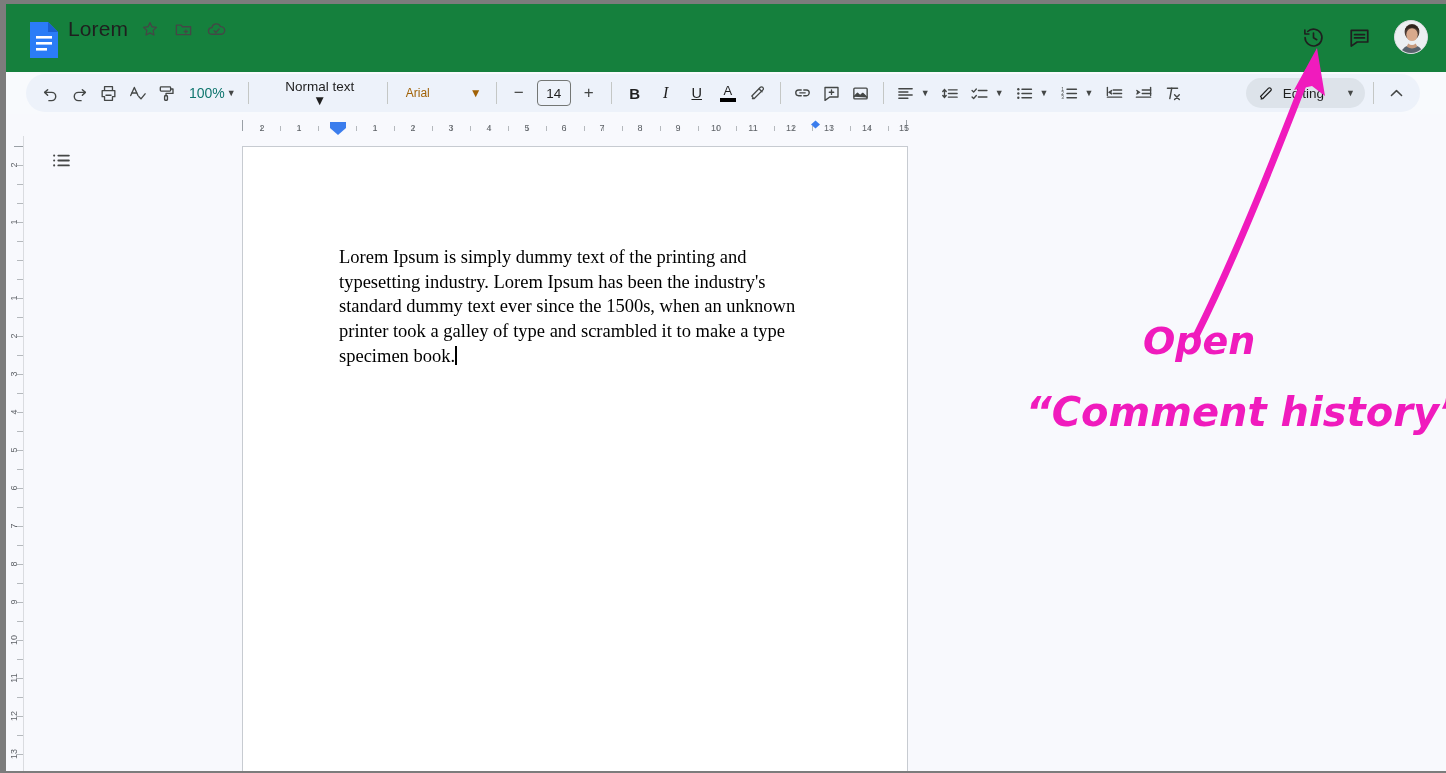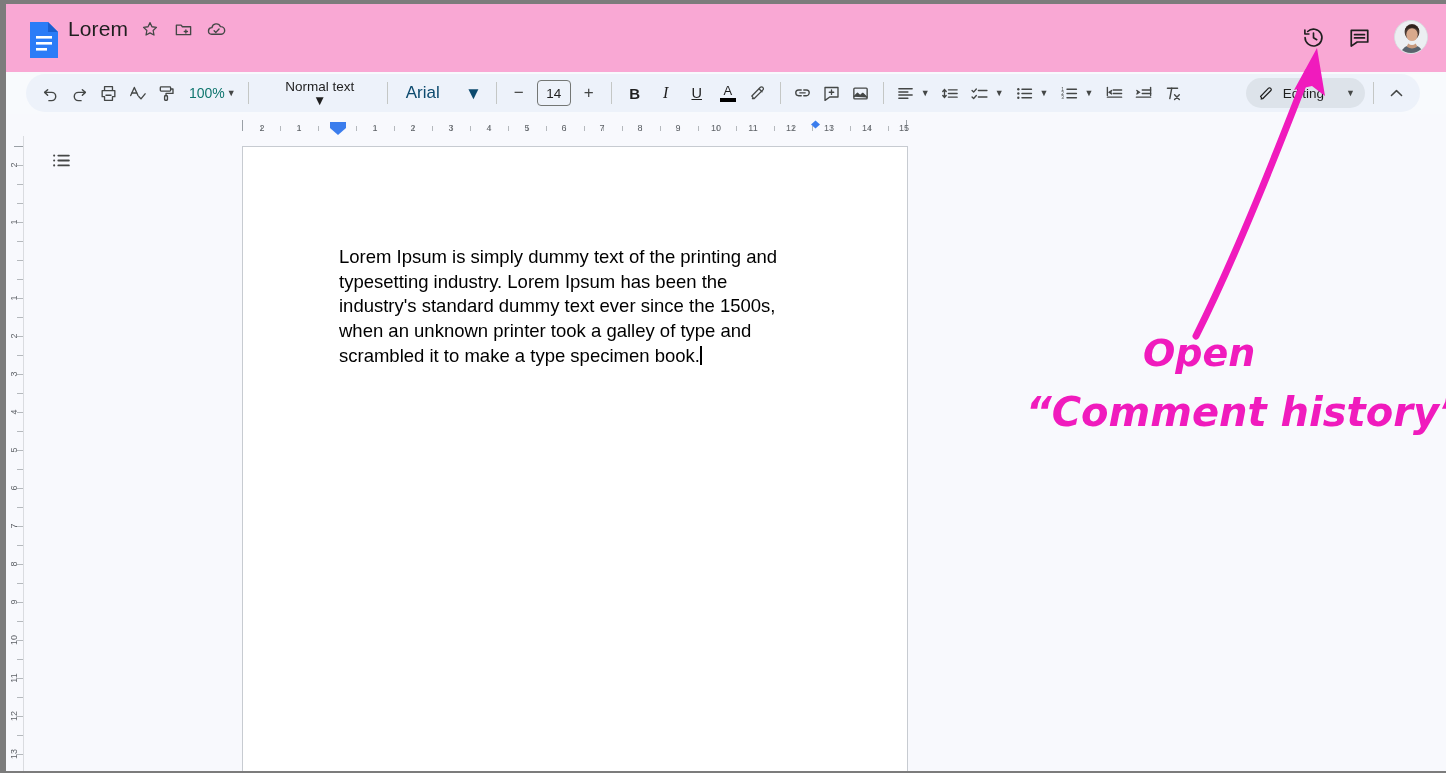--- a/index.html
+++ b/index.html
@@ -17,21 +17,21 @@
     border-left: 6px solid #7c7c7c;
     border-top: 4px solid #7c7c7c;
     border-bottom: 2px solid #7c7c7c;
     overflow: hidden;
   }
 
   
   .header {
     position: absolute; left: 0; top: 0;
     width: 100%; height: 68px;
-    background: #f9a8d4;
+    background: #15803d;
     display: flex; align-items: flex-start;
   }
   .doc-logo {
     position: absolute; left: 20px; top: 16px;
     width: 34px; height: 40px;
   }
   .title-block { position: absolute; left: 62px; top: 10px; }
   .title-row { display: flex; align-items: center; gap: 11px; height: 30px; }
   .doc-title {
     font-size: 21px; color: #1f1f1f; letter-spacing: .1px;
@@ -108,21 +108,21 @@
     display: flex; align-items: center; justify-content: space-between;
     width: 122px; height: 28px; padding: 0 6px 0 10px;
     border-radius: 4px; cursor: pointer; flex-direction: column;
   }
   .tb-style span { font-size: 13.5px; color: #1f1f1f; }
   .tb-font {
     display: flex; align-items: center; justify-content: space-between;
     width: 92px; height: 28px; padding: 0 6px 0 10px;
     border-radius: 4px; cursor: pointer;
   }
-  .tb-font span { font-size: 17px; color: #0c4a6e; }
+  .tb-font span { font-size: 12px; color: #a16207; }
   .fontsize-box {
     width: 34px; height: 26px;
     border: 1px solid #747775; border-radius: 4px;
     background: transparent; text-align: center;
     font-size: 13.5px; color: #1f1f1f; margin: 0 3px;
     font-family: "Liberation Sans", sans-serif;
   }
   .caret { font-size: 9px; color: #444746; line-height: 1; }
 
   .mode-chip {
@@ -164,41 +164,41 @@
     border: 1px solid #c7cbd1;
     border-bottom: none;
   }
   .page-body {
     position: absolute; left: 96px; top: 98px;
     width: 470px;
   }
   .doc-para {
     font-size: 18.5px; line-height: 24.7px;
     color: #000000; margin: 0;
-    font-family: Liberation Sans, sans-serif;
+    font-family: Liberation Serif, serif;
     white-space: pre-wrap;
   }
   .caret-bar {
     display: inline-block; width: 1.6px; height: 19px;
     background: #000; vertical-align: -3px; margin-left: 0px;
   }
 
   
   .annot-layer {
     position: absolute; left: 0; top: 0;
     width: 1446px; height: 773px;
     pointer-events: none; z-index: 60;
   }
   .annot-text {
     position: absolute; color: #f01bbd;
     font-family: "DejaVu Sans", sans-serif;
     font-weight: bold; font-style: italic;
     white-space: nowrap; line-height: 1;
   }
-  .annot-open { left: 1137px; top: 330px; font-size: 38px; }
+  .annot-open { left: 1137px; top: 318px; font-size: 38px; }
   .annot-comment { left: 1020px; top: 388px; font-size: 40px; }
 </style>
 </head>
 <body>
 
 <div class="app">
 
   <div class="header">
 
     <div class="doc-logo">

